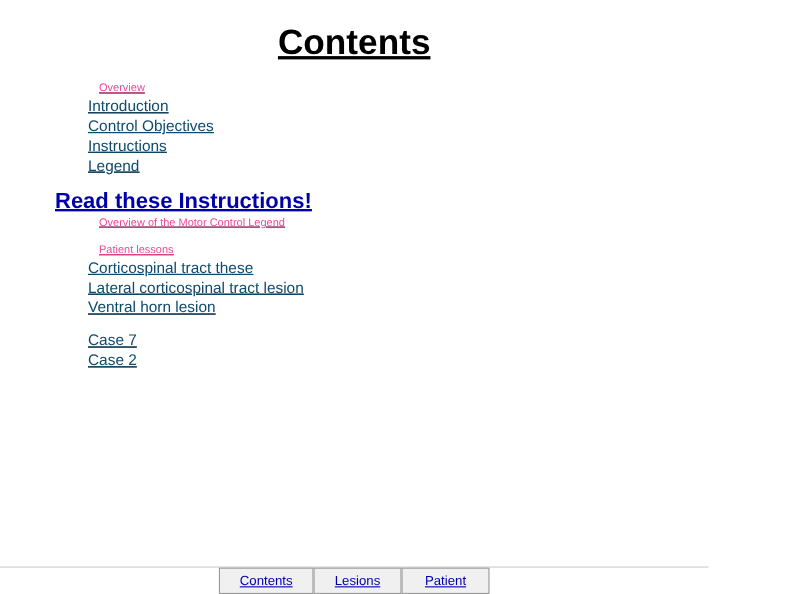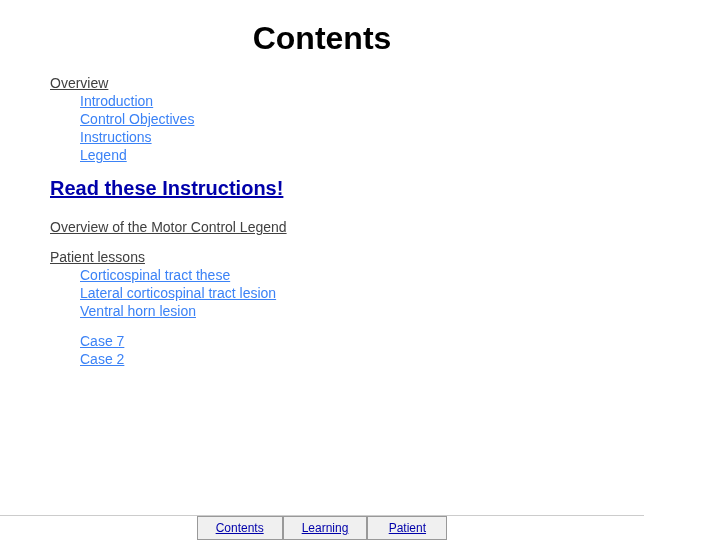--- a/index.html
+++ b/index.html
@@ -15,20 +15,21 @@
       font-family: Arial, sans-serif;
       overflow: hidden;
       position: relative;
     }
 
     .page-container {
       width: 644px;
       height: 540px;
       padding: 20px 50px 10px 50px;
       position: relative;
+      text-decoration: underline;
     }
 
     .page-title {
       text-align: center;
       font-size: 32px;
       font-weight: bold;
       color: #000000;
       margin-bottom: 18px;
     }
 
@@ -38,42 +39,43 @@
 
     a, .link {
       color: #0000aa;
       text-decoration: underline;
       cursor: pointer;
       font-size: 14px;
     }
 
     .top-level-link {
       display: block;
-      color: #404040;
+      color: #ec4899;
       text-decoration: underline;
       cursor: pointer;
-      font-size: 14px;
+      font-size: 10px;
       margin-bottom: 2px;
+      margin-left: 40px;
     }
 
     .sub-link {
       display: block;
-      color: #3b82f6;
+      color: #0c4a6e;
       text-decoration: underline;
       cursor: pointer;
       font-size: 14px;
       margin-left: 30px;
       margin-bottom: 2px;
     }
 
     .read-instructions {
       font-size: 20px;
       font-weight: bold;
       color: #000000;
-      margin-bottom: 19px;
+      margin-bottom: 2px;
     }
 
     .read-instructions a {
       font-size: 20px;
       font-weight: bold;
       color: #0000aa;
       text-decoration: underline;
     }
 
     .bottom-nav {
@@ -130,17 +132,17 @@
     <a class="sub-link">Ventral horn lesion</a>
   </div>
 
   <div class="toc-section">
     <a class="sub-link">Case 7</a>
     <a class="sub-link">Case 2</a>
   </div>
 
   <div class="bottom-nav">
     <div class="nav-cell">Contents</div>
-    <div class="nav-cell">Learning</div>
+    <div class="nav-cell">Lesions</div>
     <div class="nav-cell">Patient</div>
   </div>
 
 </div>
 
 </body></html>

